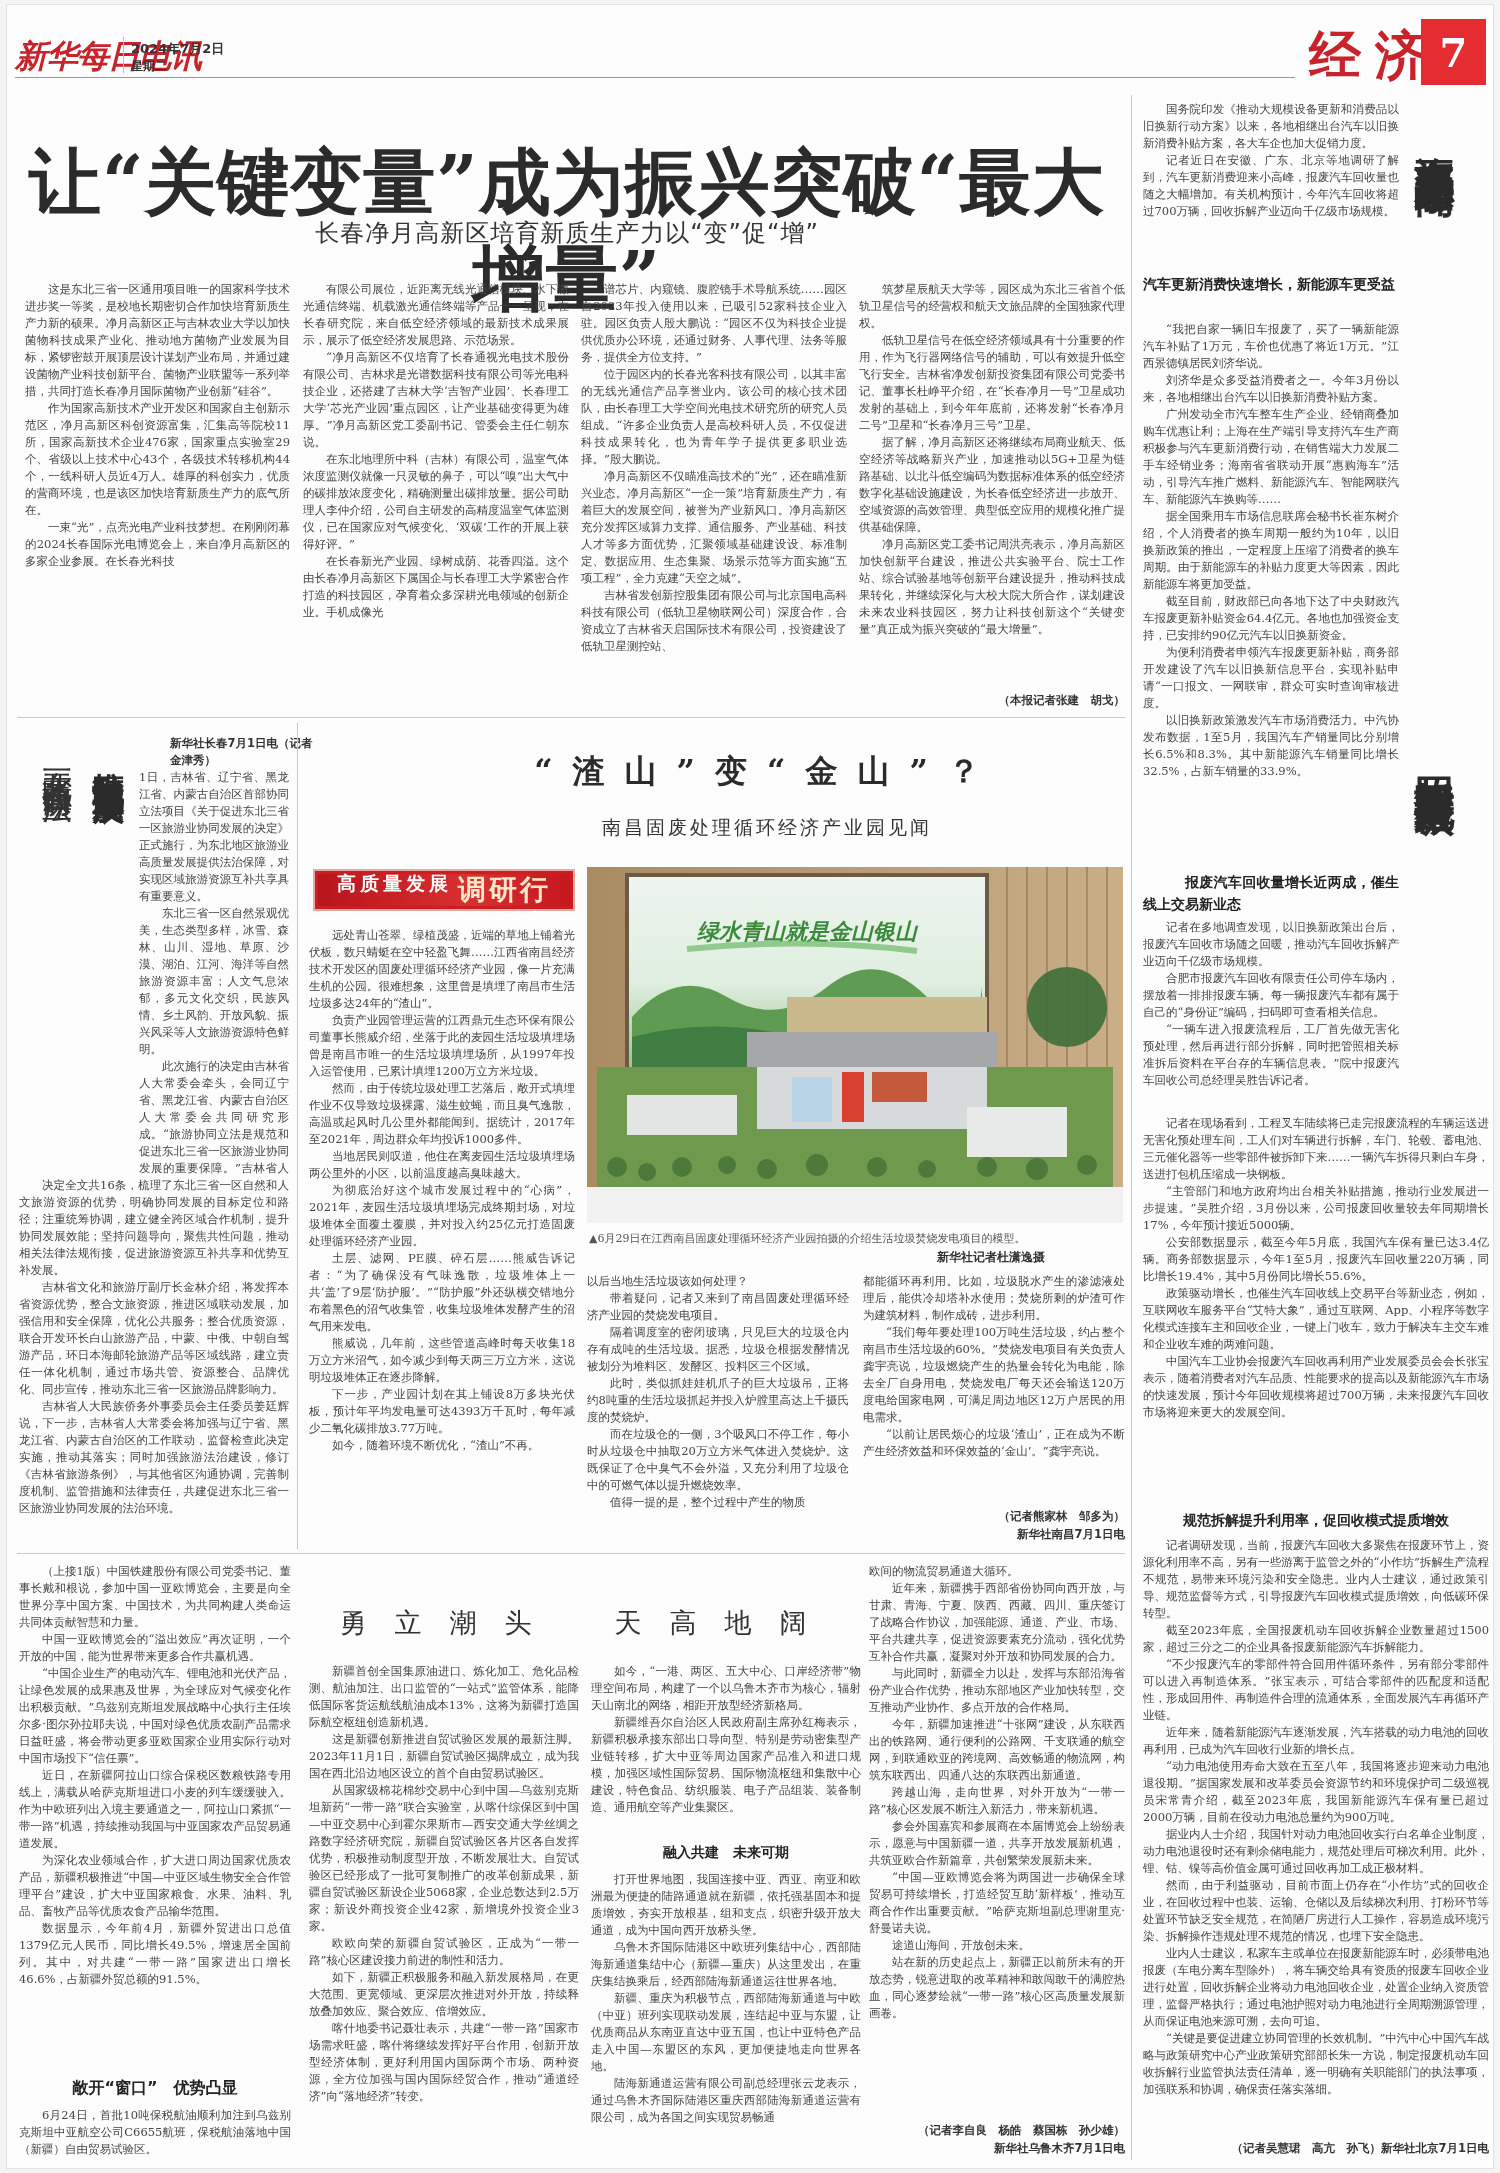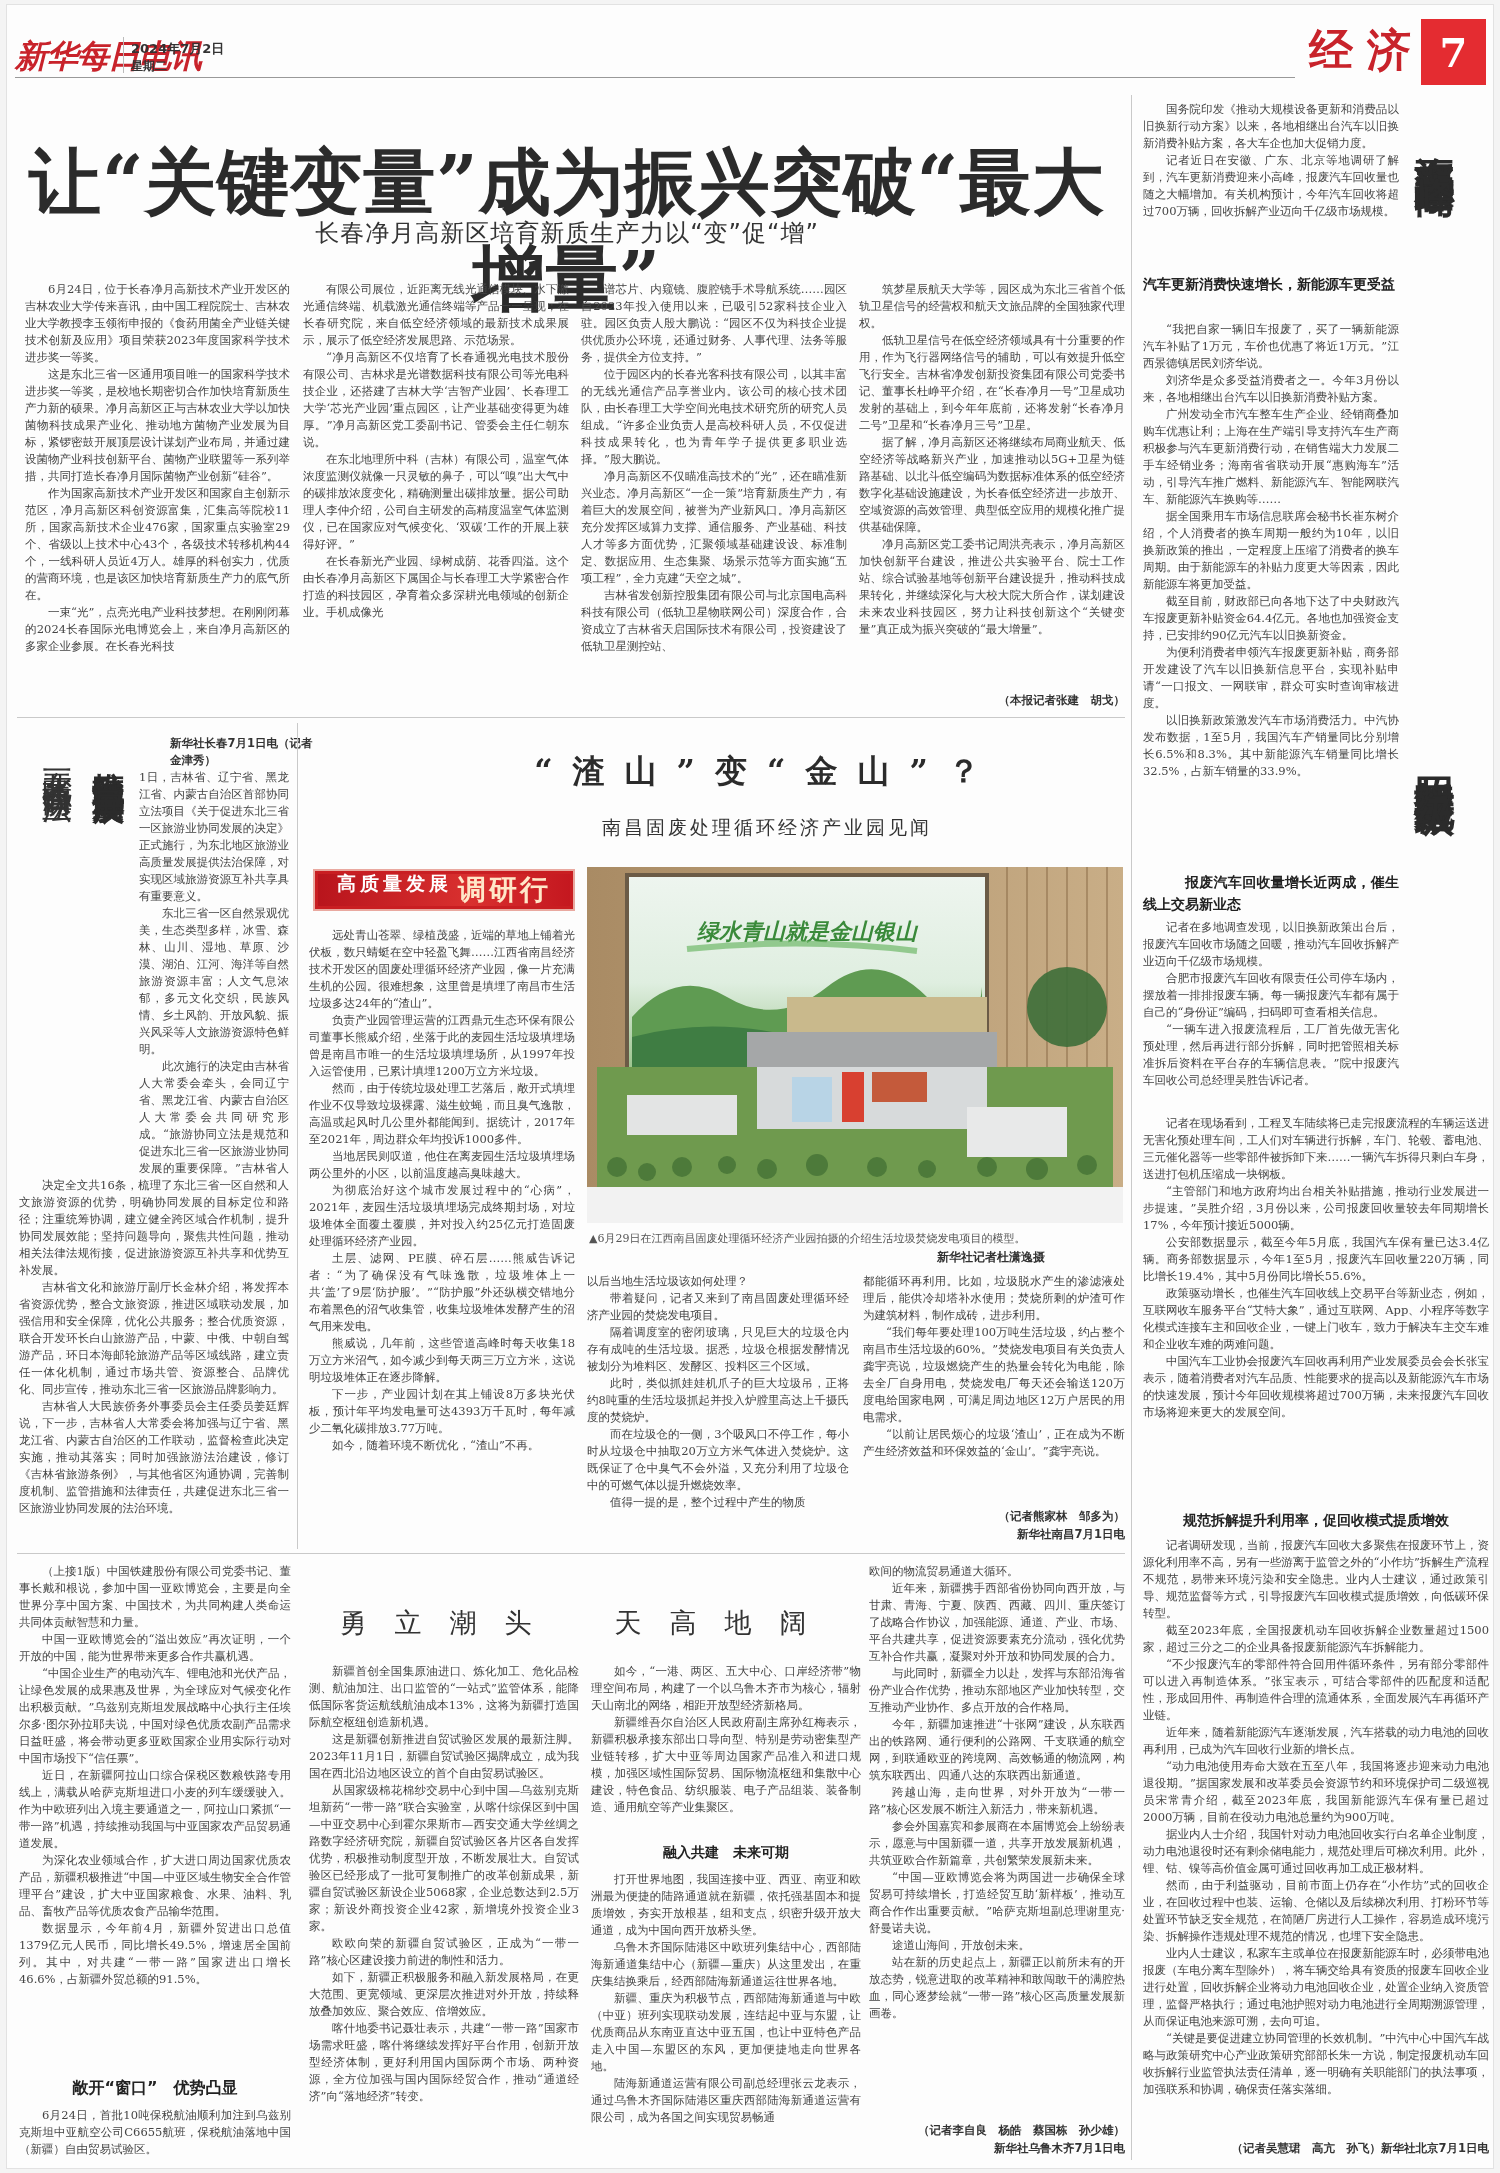--- a/index.html
+++ b/index.html
@@ -7,21 +7,21 @@
   body { position: relative; overflow: hidden; font-family: "DejaVu Serif", "Liberation Serif", serif; color: #333; }
   .page { position: absolute; left: 6px; top: 4px; width: 1488px; height: 2165px; background: #fdfdfd; border: 1px solid #e2e2e2; }
   .abs { position: absolute; }
   .body-text { font-size: 11.5px; line-height: 17px; color: #444; text-align: justify; text-indent: 2em; overflow: hidden; }
   .body-text p { margin: 0; text-indent: 2em; }
   .sans { font-family: "DejaVu Sans", "Liberation Sans", sans-serif; }
   .masthead-logo { font-family: "DejaVu Serif", serif; color: #c8232b; font-size: 32px; font-weight: bold; letter-spacing: -1px; font-style: italic; }
   .rule { position: absolute; height: 2px; background: #9a9a9a; }
   .vrule { position: absolute; width: 1px; background: #c9c9c9; }
   .hrule { position: absolute; height: 1px; background: #c9c9c9; }
-  .section-label { color: #c8232b; font-size: 44px; font-weight: bold; letter-spacing: 14px; }
+  .section-label { color: #c8232b; font-size: 52px; font-weight: bold; letter-spacing: 14px; }
   .page-num { background: #e42c31; color: #fff; font-size: 40px; font-weight: bold; display: flex; align-items: center; justify-content: center; }
   .headline-main { font-size: 72px; font-weight: bold; color: #2b2b2b; letter-spacing: 1px; text-align: center; }
   .subhead { font-family: "DejaVu Sans", sans-serif; font-size: 24px; color: #333; text-align: center; letter-spacing: 1px; }
   .vertical-title { writing-mode: vertical-rl; font-weight: bold; color: #2b2b2b; letter-spacing: 2px; }
   .byline { font-family: "DejaVu Sans", sans-serif; font-weight: bold; font-size: 11.5px; color: #333; text-align: right; }
   .minor-head { font-family: "DejaVu Sans", sans-serif; font-weight: bold; font-size: 14px; color: #222; line-height: 22px; }
   .banner { background: linear-gradient(90deg, #b8141c, #d9302f 60%, #c4171f); border: 2px solid #e9a9a0; color: #fff; display: flex; align-items: flex-start; justify-content: center; gap: 6px; box-shadow: inset 0 0 0 3px #c91e22; }
   .banner .b1 { font-family: "DejaVu Sans", sans-serif; font-weight: bold; font-size: 19px; letter-spacing: 4px; }
   .banner .b2 { font-weight: bold; font-size: 28px; color: #ffe7c9; letter-spacing: 3px; }
   .photo { overflow: hidden; background: #c7b79c; }
@@ -39,21 +39,20 @@
   <div class="abs sans" style="left:124px;top:35px;font-size:13px;font-weight:bold;color:#333;">2024年7月2日</div>
   <div class="abs sans" style="left:124px;top:53px;font-size:12px;font-weight:bold;color:#333;">星期二</div>
   <div class="rule" style="left:8px;top:72px;width:1280px;height:1px;background:#999;"></div>
   <div class="abs section-label" style="left:1302px;top:16px;">经济</div>
   <div class="abs page-num" style="left:1414px;top:14px;width:65px;height:66px;">7</div>
 
   <div class="abs headline-main" style="left:20px;top:130px;width:1080px;">让“关键变量”成为振兴突破“最大增量”</div>
   <div class="abs subhead" style="left:20px;top:212px;width:1080px;">长春净月高新区培育新质生产力以“变”促“增”</div>
 
   <div class="abs body-text" style="left:18px;top:276px;width:265px;height:428px;">
-    <p>6月24日，位于长春净月高新技术产业开发区的吉林农业大学传来喜讯，由中国工程院院士、吉林农业大学教授李玉领衔申报的《食药用菌全产业链关键技术创新及应用》项目荣获2023年度国家科学技术进步奖一等奖。</p>
     <p>这是东北三省一区通用项目唯一的国家科学技术进步奖一等奖，是校地长期密切合作加快培育新质生产力新的硕果。净月高新区正与吉林农业大学以加快菌物科技成果产业化、推动地方菌物产业发展为目标，紧锣密鼓开展顶层设计谋划产业布局，并通过建设菌物产业科技创新平台、菌物产业联盟等一系列举措，共同打造长春净月国际菌物产业创新“硅谷”。</p>
     <p>作为国家高新技术产业开发区和国家自主创新示范区，净月高新区科创资源富集，汇集高等院校11所，国家高新技术企业476家，国家重点实验室29个、省级以上技术中心43个，各级技术转移机构44个，一线科研人员近4万人。雄厚的科创实力，优质的营商环境，也是该区加快培育新质生产力的底气所在。</p>
     <p>一束“光”，点亮光电产业科技梦想。在刚刚闭幕的2024长春国际光电博览会上，来自净月高新区的多家企业参展。在长春光科技</p>
   </div>
   <div class="abs body-text" style="left:296px;top:276px;width:266px;height:428px;">
     <p>有限公司展位，近距离无线光通信模块、水下激光通信终端、机载激光通信终端等产品一一呈现；在长春研究院，来自低空经济领域的最新技术成果展示，展示了低空经济发展思路、示范场景。</p>
     <p>“净月高新区不仅培育了长春通视光电技术股份有限公司、吉林求是光谱数据科技有限公司等光电科技企业，还搭建了吉林大学‘吉智产业园’、长春理工大学‘芯光产业园’重点园区，让产业基础变得更为雄厚。”净月高新区党工委副书记、管委会主任仁朝东说。</p>
     <p>在东北地理所中科（吉林）有限公司，温室气体浓度监测仪就像一只灵敏的鼻子，可以“嗅”出大气中的碳排放浓度变化，精确测量出碳排放量。据公司助理人李仲介绍，公司自主研发的高精度温室气体监测仪，已在国家应对气候变化、‘双碳’工作的开展上获得好评。”</p>
     <p>在长春新光产业园、绿树成荫、花香四溢。这个由长春净月高新区下属国企与长春理工大学紧密合作打造的科技园区，孕育着众多深耕光电领域的创新企业。手机成像光</p>
   </div>

